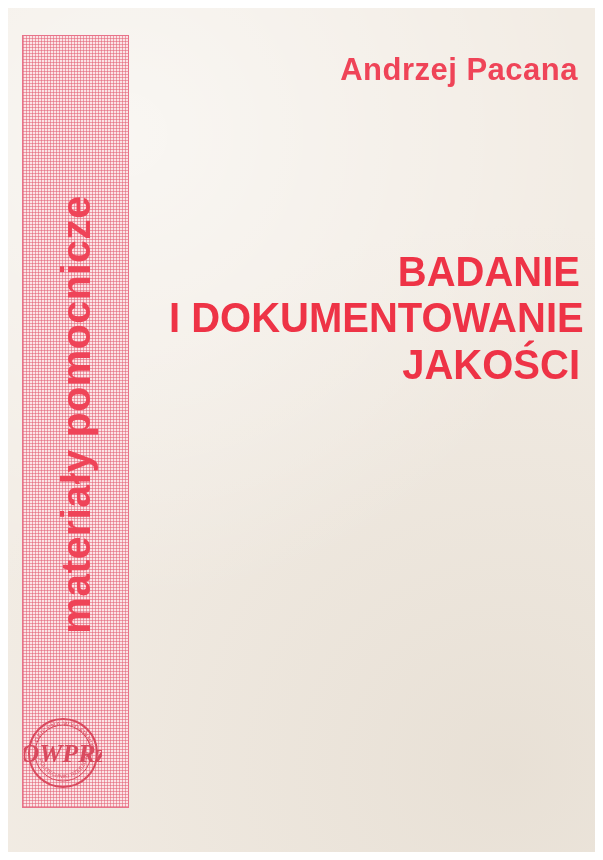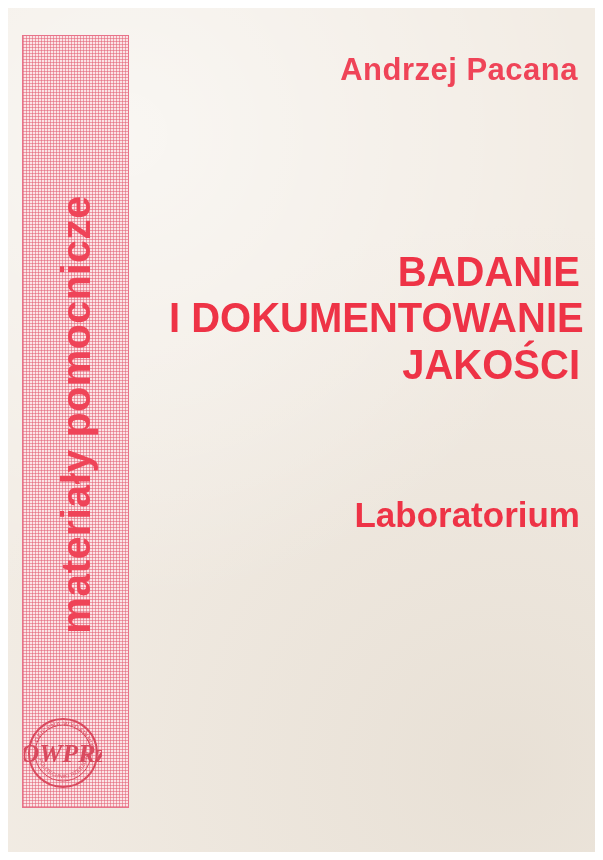--- a/index.html
+++ b/index.html
@@ -156,16 +156,15 @@
   </div>
 
   <div id="main-title">
     <span class="tline">BADANIE</span>
     <span class="tline">I DOKUMENTOWANIE</span>
     <span class="tline">JAKOŚCI</span>
   </div>
 
   <div id="author">Andrzej Pacana</div>
 
-  <div id="subtitle">Laboratorium</div>
 
 
 </div>
 
 </body></html>

